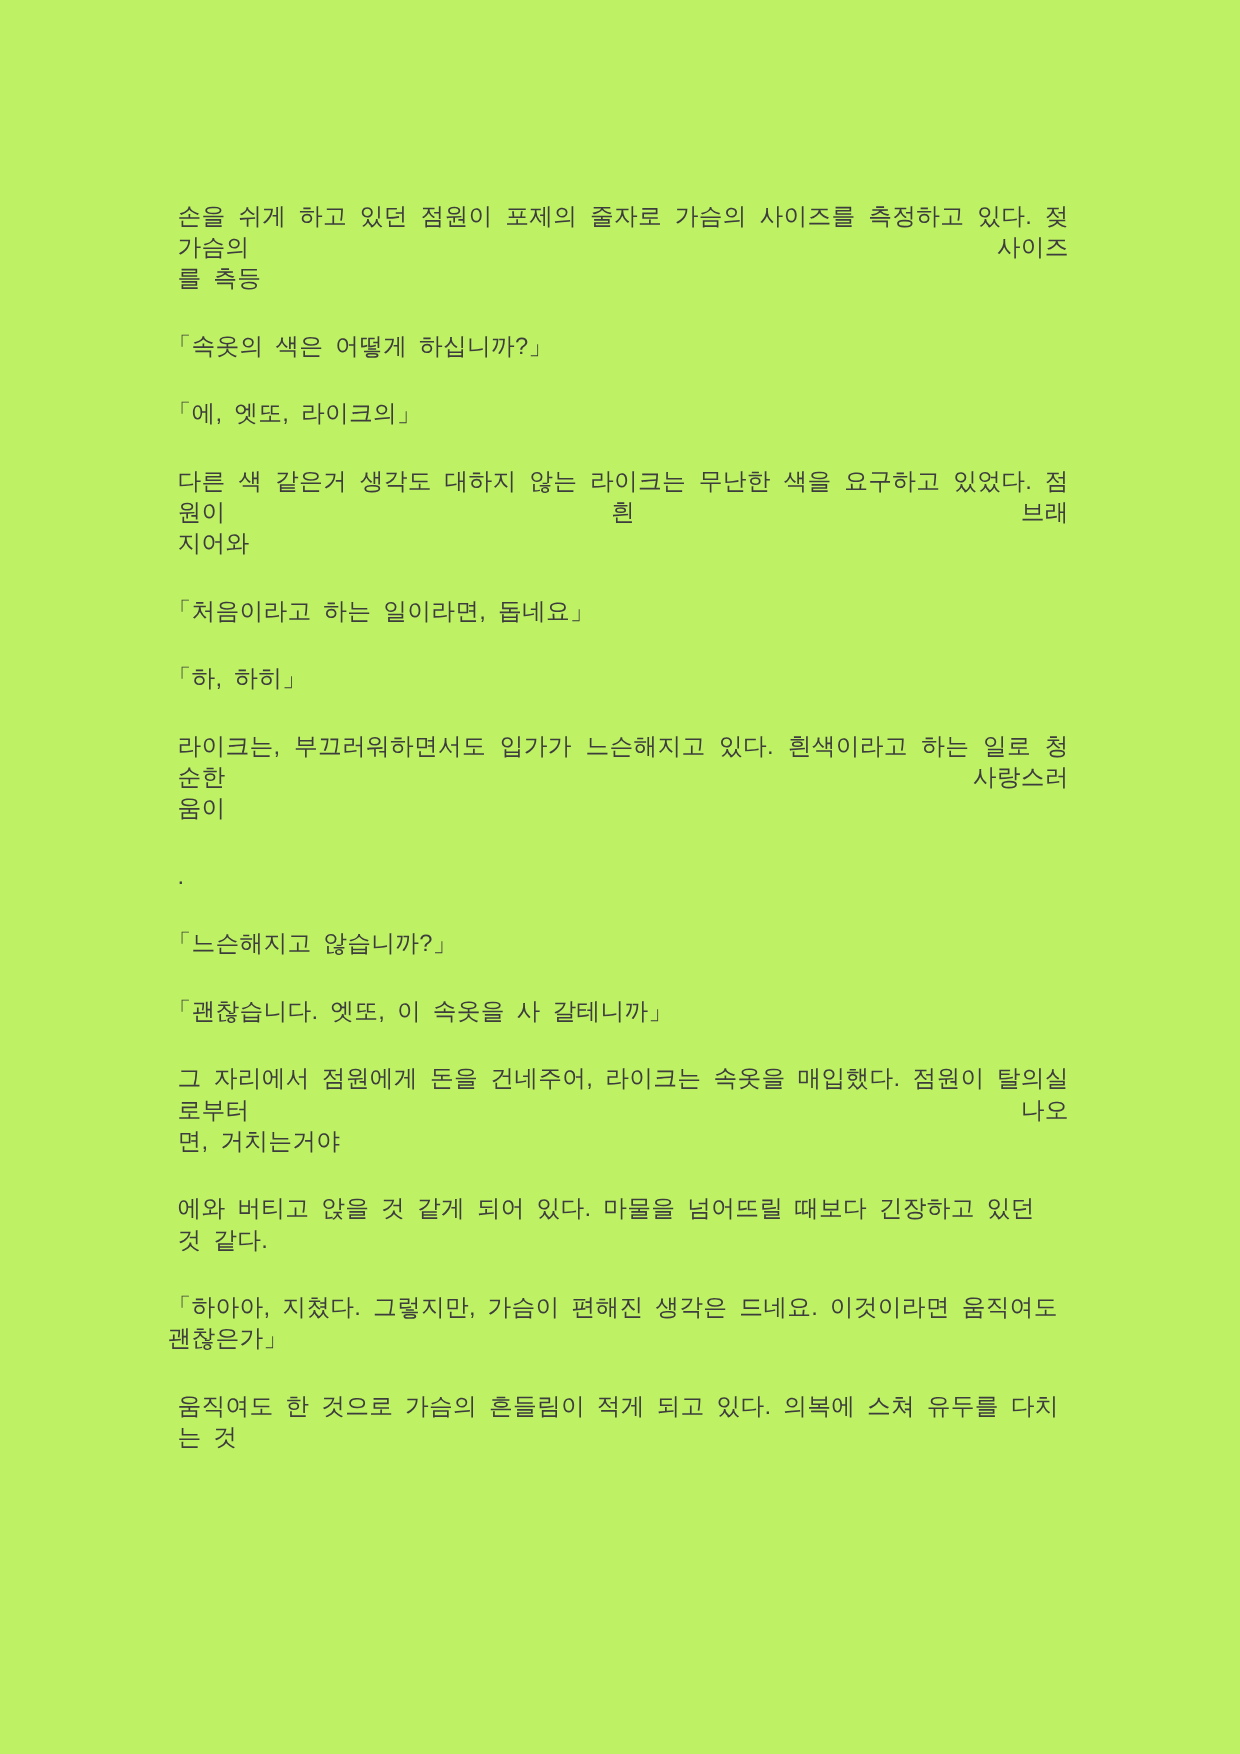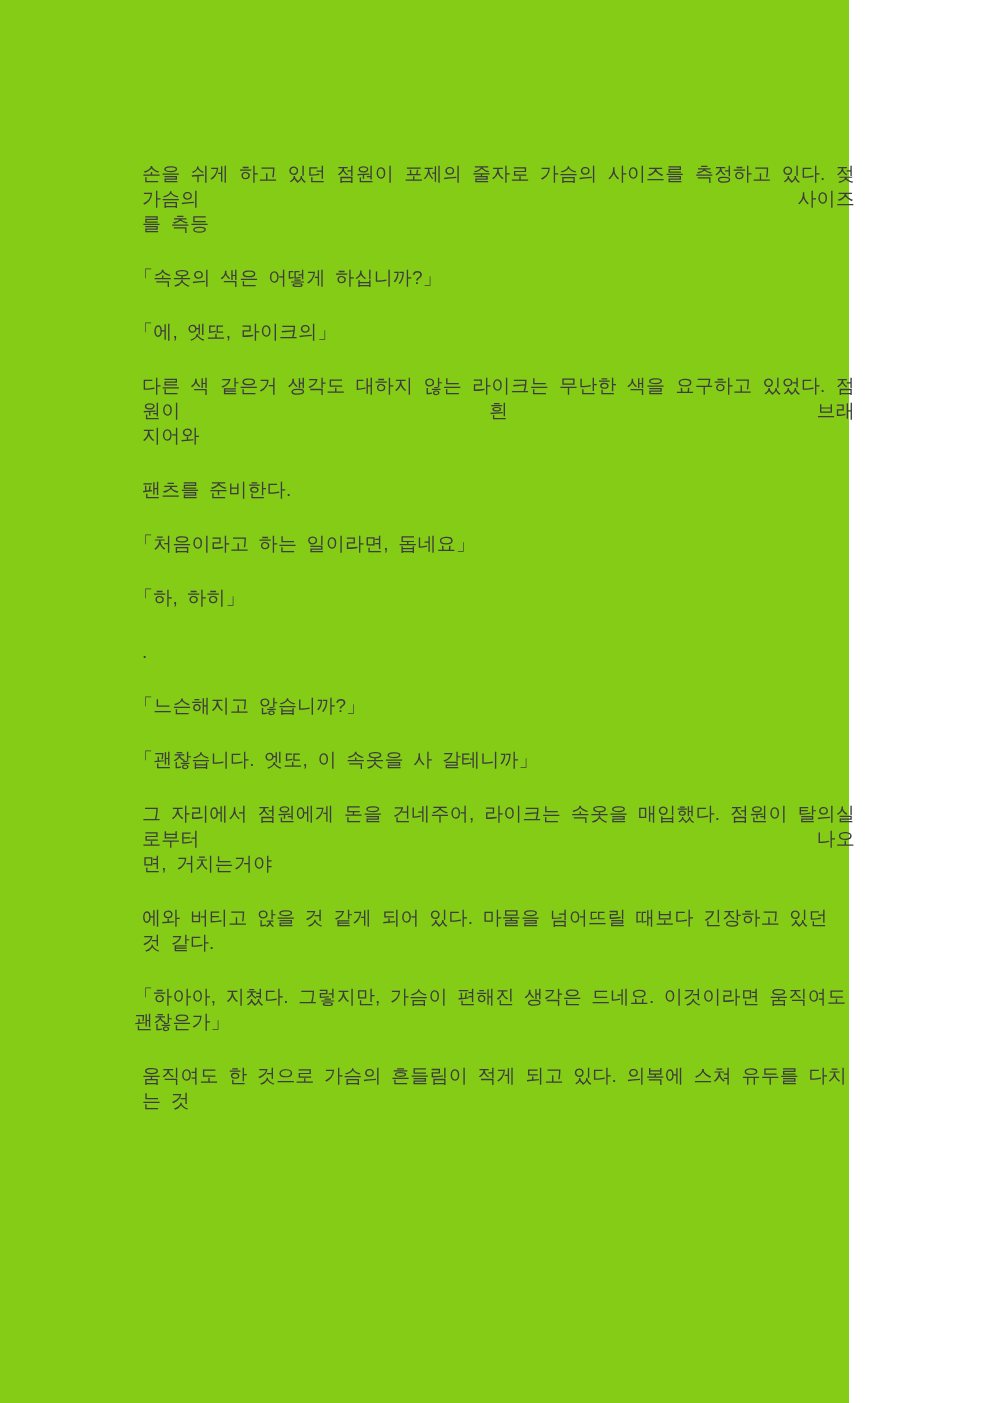--- a/index.html
+++ b/index.html
@@ -8,23 +8,23 @@
     background: #ffffff;
   }
   body {
     width: 992px;
     height: 1403px;
     overflow: hidden;
     font-family: "Liberation Sans", "DejaVu Sans", sans-serif;
   }
   .page {
     position: relative;
-    width: 849px;
+    width: 992px;
     height: 1403px;
-    background: #84cc16;
+    background: #bef264;
   }
   .story {
     position: absolute;
     top: 0;
     left: 142px;
     width: 713px;
     padding-top: 161px;
     color: #3d3d3d;
   }
   .para {
@@ -66,33 +66,34 @@
 
     <p class="para quote">
       <span class="line">「에, 엣또, 라이크의」</span>
     </p>
 
     <p class="para">
       <span class="line full">다른 색 같은거 생각도 대하지 않는 라이크는 무난한 색을 요구하고 있었다. 점원이 흰 브래</span>
       <span class="line">지어와</span>
     </p>
 
-    <p class="para">
-      <span class="line">팬츠를 준비한다.</span>
-    </p>
 
     <p class="para quote">
       <span class="line">「처음이라고 하는 일이라면, 돕네요」</span>
     </p>
 
     <p class="para quote">
       <span class="line">「하, 하히」</span>
     </p>
 
 
+    <p class="para">
+      <span class="line full">라이크는, 부끄러워하면서도 입가가 느슨해지고 있다. 흰색이라고 하는 일로 청순한 사랑스러</span>
+      <span class="line">움이</span>
+    </p>
 
     <p class="para">
       <span class="line">.</span>
     </p>
 
     <p class="para quote">
       <span class="line">「느슨해지고 않습니까?」</span>
     </p>
 
     <p class="para quote">

